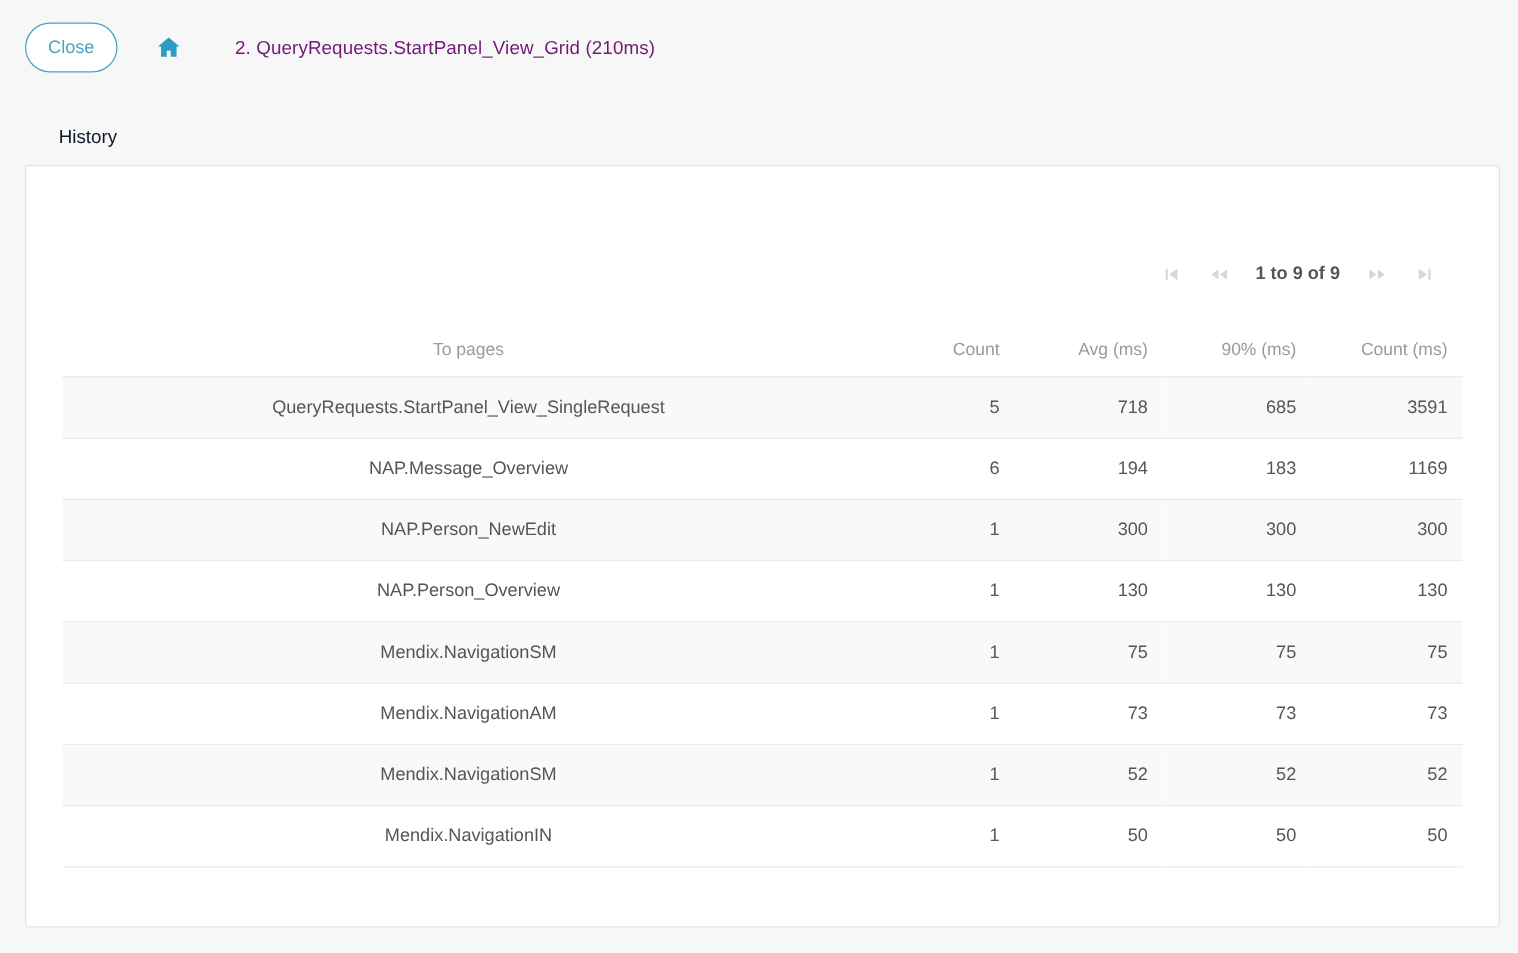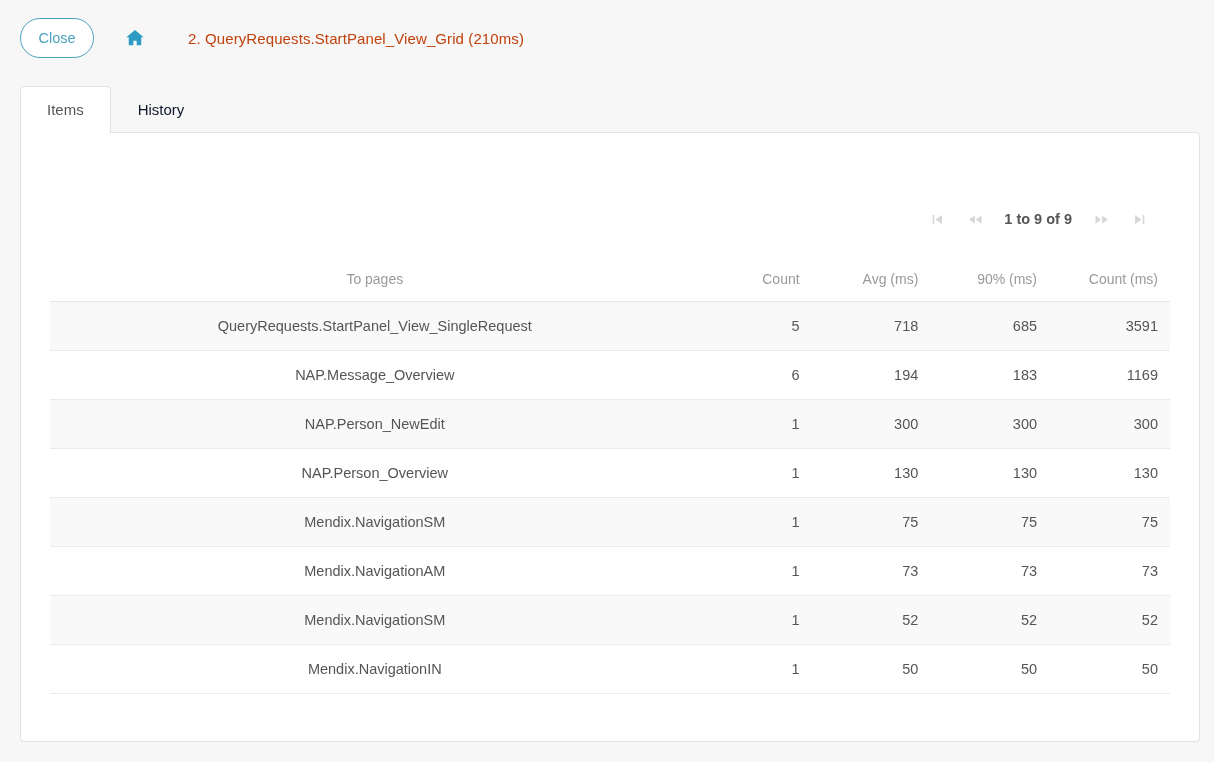--- a/index.html
+++ b/index.html
@@ -52,21 +52,21 @@
     align-items: center;
     justify-content: center;
     width: 22px;
     height: 22px;
     cursor: pointer;
   }
 
   .title {
     margin-left: 42px;
     font-size: 15px;
-    color: #c2410c;
+    color: #701a75;
     white-space: nowrap;
     letter-spacing: 0.1px;
   }
 
   
   .tabbar {
     position: relative;
     display: flex;
     align-items: flex-end;
     padding-left: 20px;
@@ -206,23 +206,20 @@
     <span class="home-icon">
       <svg width="22" height="22" viewBox="0 0 24 24" aria-hidden="true">
         <path fill="#2c9cc4" d="M12 3.2 2.6 11.2h2.6V20h5.0v-5.1h3.6V20h5.0v-8.8h2.6z"></path>
       </svg>
     </span>
 
     <span class="title">2. QueryRequests.StartPanel_View_Grid (210ms)</span>
   </div>
 
   <div class="tabbar">
-    <div class="tab active">
-      <span>Items</span>
-    </div>
     <div class="tab">
       <span>History</span>
     </div>
   </div>
 
   <div class="panel">
     <div class="grid-wrap">
 
       <div class="pagination">
         <button class="pg-btn">

